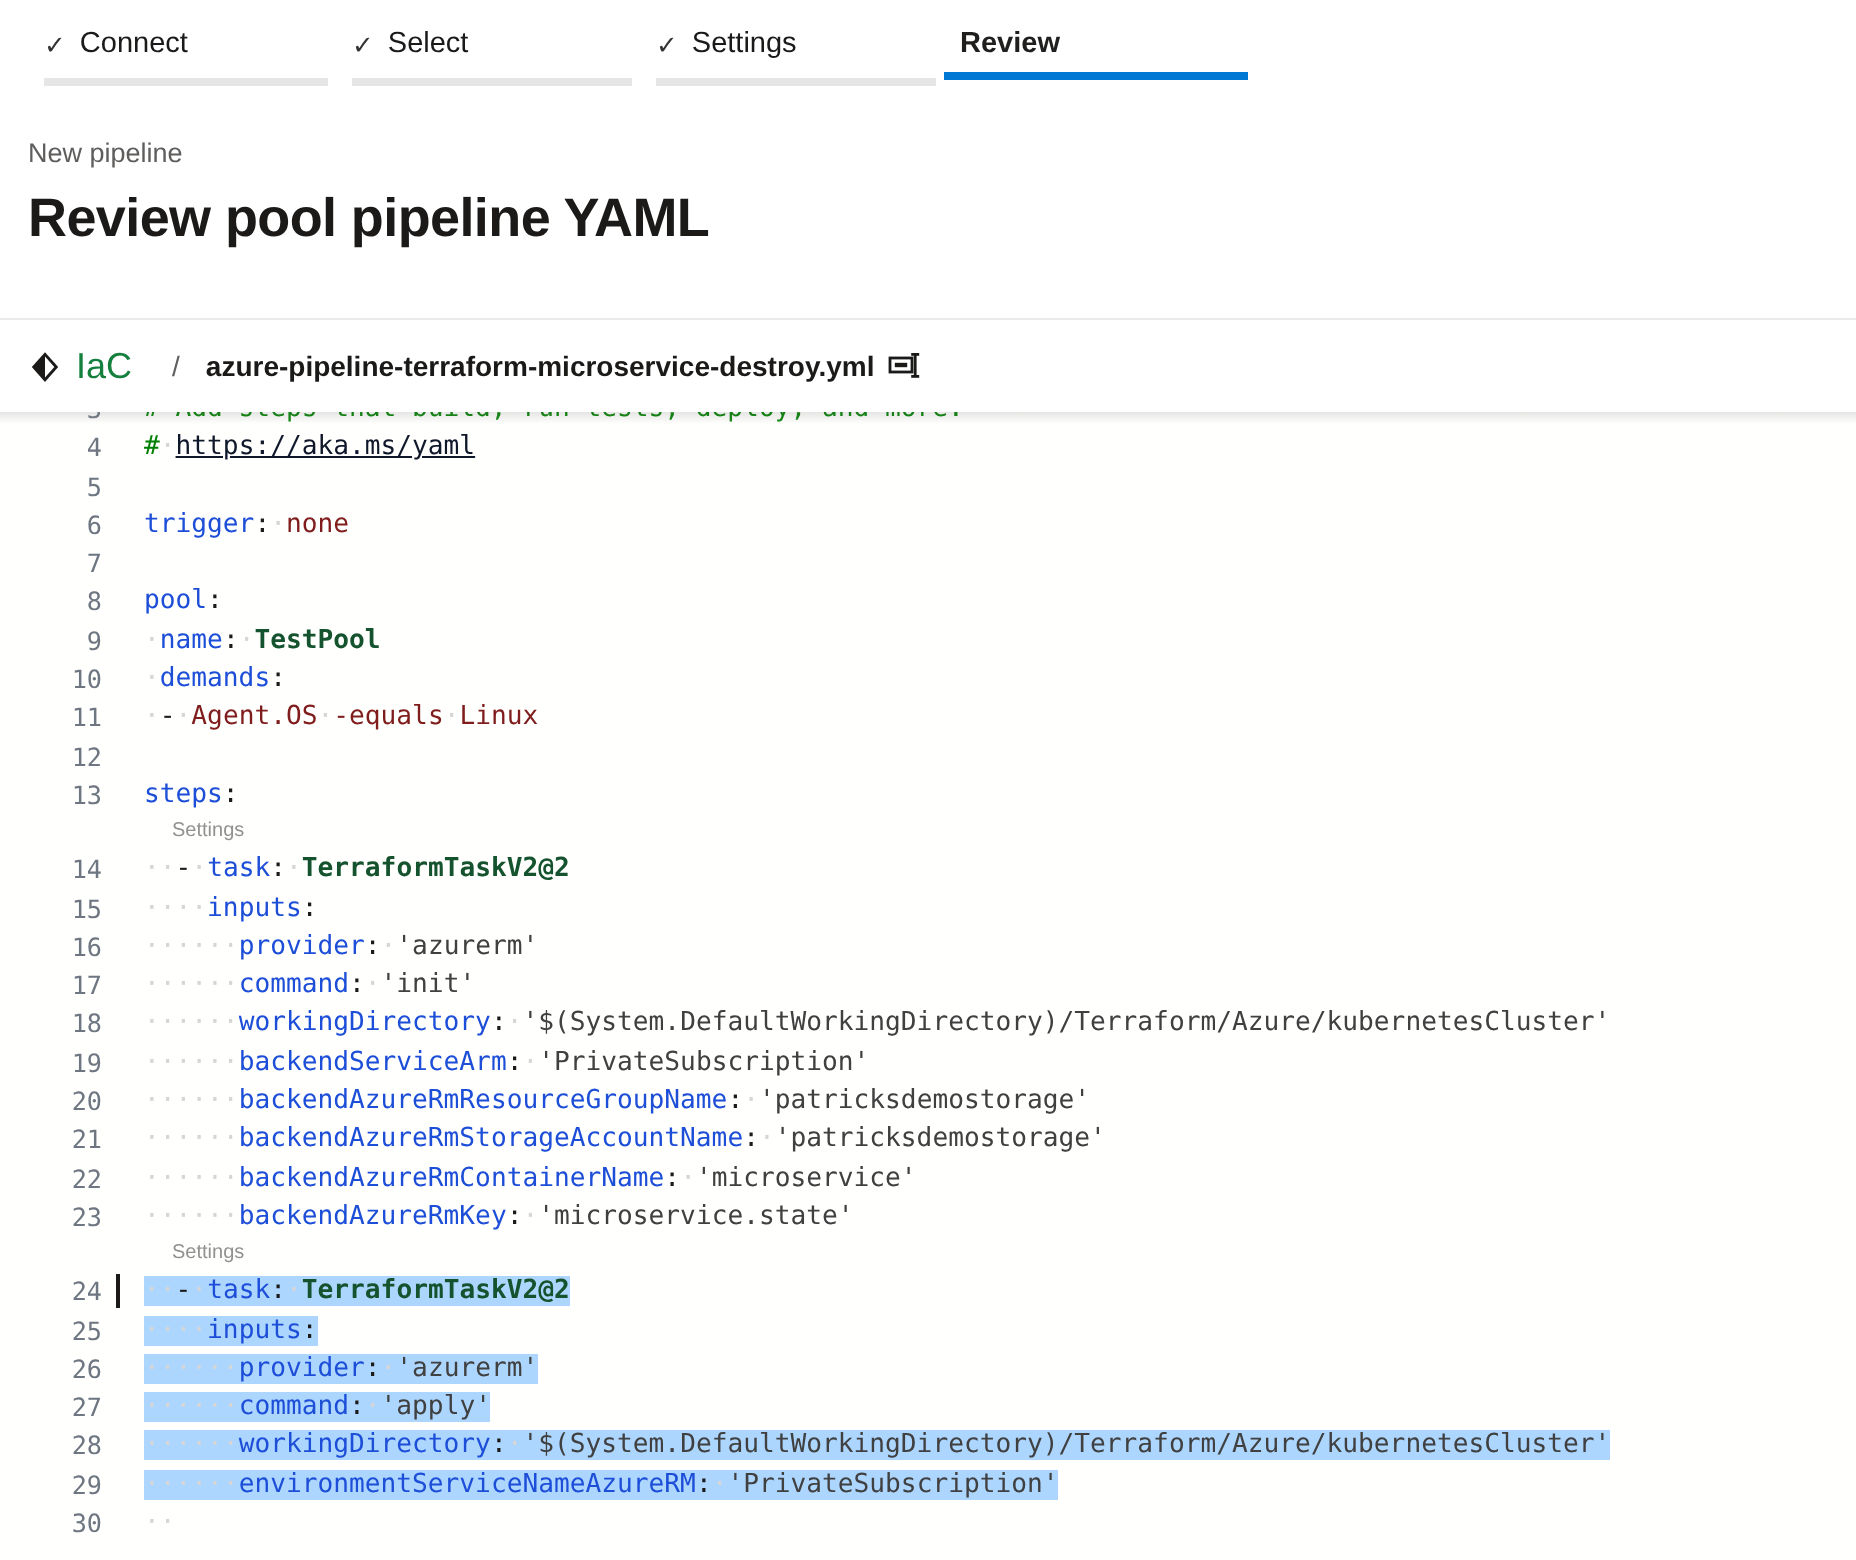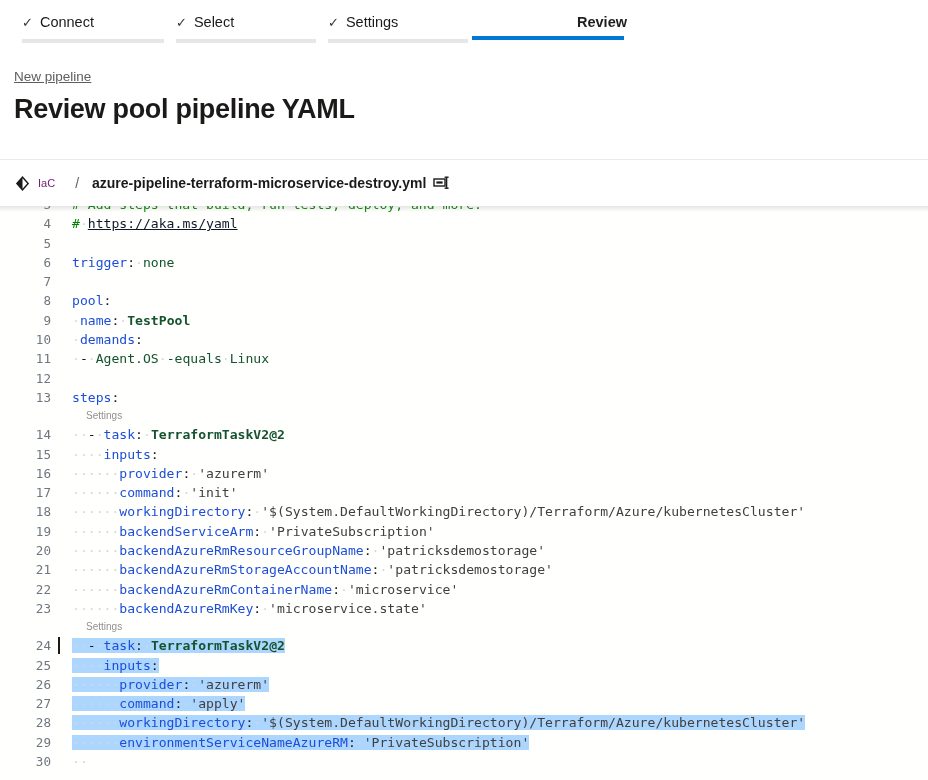--- a/index.html
+++ b/index.html
@@ -41,21 +41,21 @@
     font-weight: 400;
   }
   .tab .bar {
     position: absolute;
     left: 8px;
     bottom: 9px;
     height: 4px;
     background: #e6e6e6;
     border-radius: 0;
   }
-  .tab.active .tab-inner { font-weight: bold; color: #201f1e; justify-content: flex-end; }
+  .tab.active .tab-inner { font-weight: bold; color: #201f1e; }
   .tab.active .bar {
     background: #0078d4;
     bottom: 12px;
     height: 4px;
     left: 0px;
   }
 
   .tab-w0 { width: 154px; }
   .tab-w0 .bar { width: 142px; }
   .tab-w1 { width: 152px; }
@@ -68,21 +68,20 @@
   
   #page-heading {
     padding: 16px 0 0 14px;
     height: 107px;
   }
   #breadcrumb-text {
     font-size: 13.5px;
     color: #605e5c;
     line-height: 18px;
     margin-bottom: 6px;
-    text-decoration: underline;
   }
   #page-title {
     font-size: 27px;
     font-weight: bold;
     color: #1b1a19;
     letter-spacing: -0.3px;
     line-height: 34px;
   }
 
   
@@ -94,22 +93,22 @@
     padding-left: 14px;
     gap: 0px;
     background: #ffffff;
   }
   #repo-icon {
     width: 17px; height: 17px;
     margin-right: 7px;
     flex: none;
   }
   #repo-name {
-    font-size: 11px;
-    color: #701a75;
+    font-size: 18px;
+    color: #15803d;
   }
   #path-sep {
     font-size: 14px;
     color: #605e5c;
     margin: 0 13px 0 20px;
   }
   #file-name {
     font-size: 14px;
     color: #1b1a19;
     font-weight: bold;
@@ -175,21 +174,21 @@
   .codelens .cl-link {
     padding-left: 28px;
     font-family: "Liberation Sans", sans-serif;
     font-size: 10px;
     color: #919191;
     cursor: pointer;
   }
 
   
   .t-key    { color: #1d4ed8; }
-  .t-val    { color: #14532d; }
+  .t-val    { color: #7f1d1d; }
   .t-str    { color: #404040; }
   .t-task   { color: #14532d; font-weight: bold; }
   .t-punct  { color: #1b1a19; }
   .t-com    { color: #008000; }
   .t-link   { color: #0f172a; text-decoration: underline; }
   .t-dash   { color: #1b1a19; }
   .t-ws     { color: #d6d6d6; }
 
   .sel { background: #add6ff; }
   .cursor-bar {

